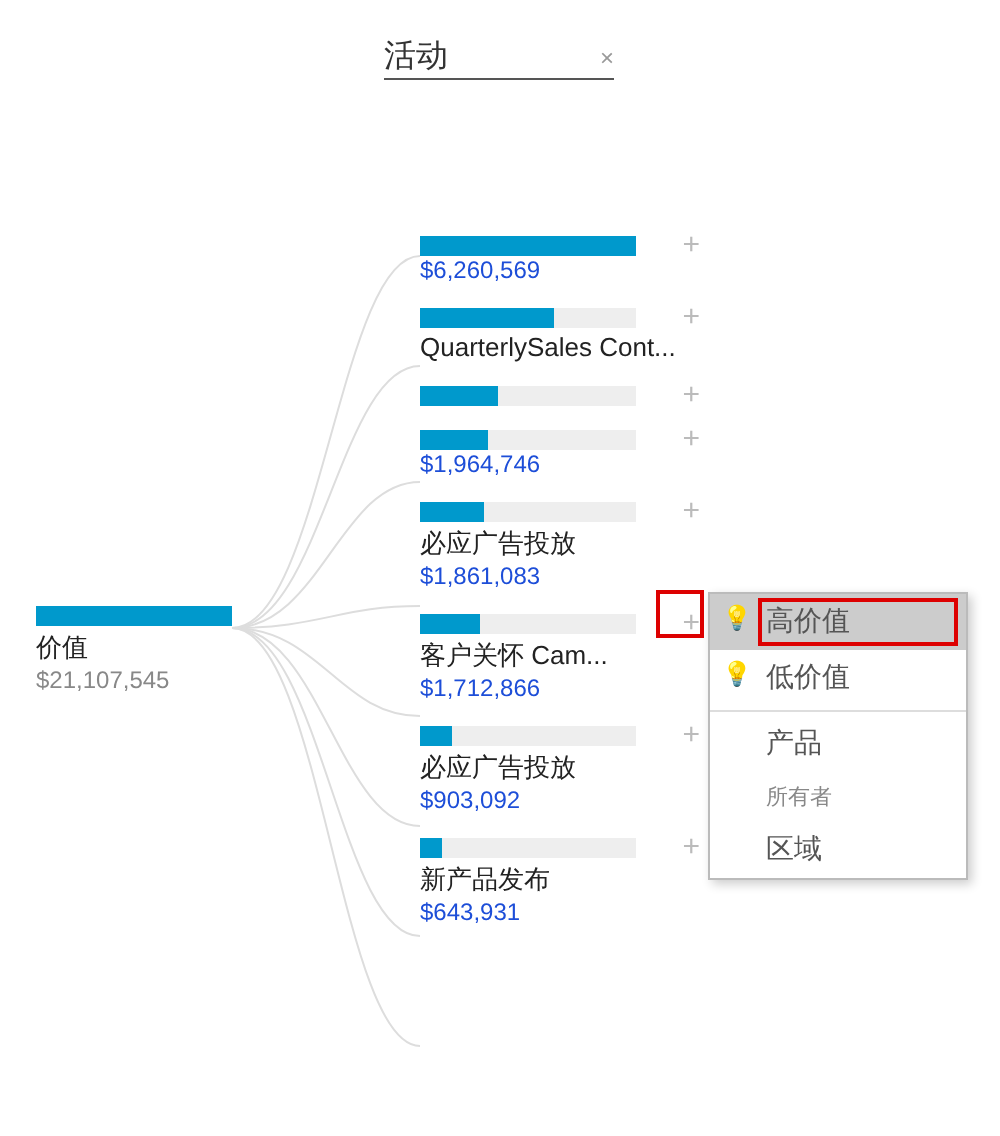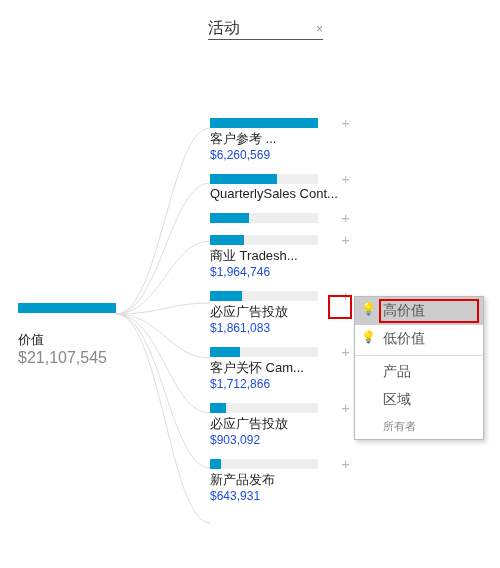--- a/index.html
+++ b/index.html
@@ -9,21 +9,21 @@
     height: 568px;
     background: #fff;
     position: relative;
     overflow: hidden;
     color: #333;
   }
 
   .header-field {
     position: absolute;
     top: 18px;
-    left: 208px;
+    left: 192px;
     width: 115px;
     border-bottom: 1px solid #555;
     display: flex;
     align-items: center;
     justify-content: space-between;
     font-size: 16px;
     color: #333;
   }
   .header-field .x {
     color: #999;
@@ -39,24 +39,24 @@
     width: 98px;
   }
   .root .bar {
     height: 10px;
     background: #0099cc;
     width: 98px;
   }
   .root .label {
     font-size: 13px;
     color: #222;
-    margin-top: 18px;
+    margin-top: 2px;
   }
   .root .value {
-    font-size: 16px;
+    font-size: 12px;
     color: #888;
   }
 
   
   .children {
     position: absolute;
     left: 210px;
     top: 118px;
     width: 140px;
   }
@@ -189,42 +189,40 @@
   <div class="label">价值</div>
   <div class="value">$21,107,545</div>
 </div>
 
 <div class="children">
   <div class="child">
     <div class="bar-track">
         <div class="bar-fill" style="width: 108px;"></div>
       </div>
     <span class="plus">+</span>
-    <div class="label">客户参考 ...</div>
     <div class="value">$6,260,569</div>
   </div>
   <div class="child">
     <div class="bar-track">
         <div class="bar-fill" style="width: 67.3416px;"></div>
       </div>
     <span class="plus">+</span>
     <div class="label">QuarterlySales Cont...</div>
   </div>
   <div class="child">
     <div class="bar-track">
         <div class="bar-fill" style="width: 38.5195px;"></div>
       </div>
     <span class="plus">+</span>
   </div>
   <div class="child">
     <div class="bar-track">
         <div class="bar-fill" style="width: 33.8935px;"></div>
       </div>
     <span class="plus">+</span>
-    <div class="label">商业 Tradesh...</div>
     <div class="value">$1,964,746</div>
   </div>
   <div class="child">
     <div class="bar-track">
         <div class="bar-fill" style="width: 32.1052px;"></div>
       </div>
     <span class="plus">+</span>
     <div class="label">必应广告投放</div>
     <div class="value">$1,861,083</div>
   </div>
@@ -262,19 +260,19 @@
     <span>高价值</span>
   </div>
   <div class="item">
     <span class="bulb">💡</span>
     <span>低价值</span>
   </div>
   <div class="sep"></div>
   <div class="item">
     <span>产品</span>
   </div>
+  <div class="item small">
+    <span>所有者</span>
+  </div>
   <div class="item">
     <span>区域</span>
   </div>
-  <div class="item small">
-    <span>所有者</span>
-  </div>
 </div>
 
 </body></html>

